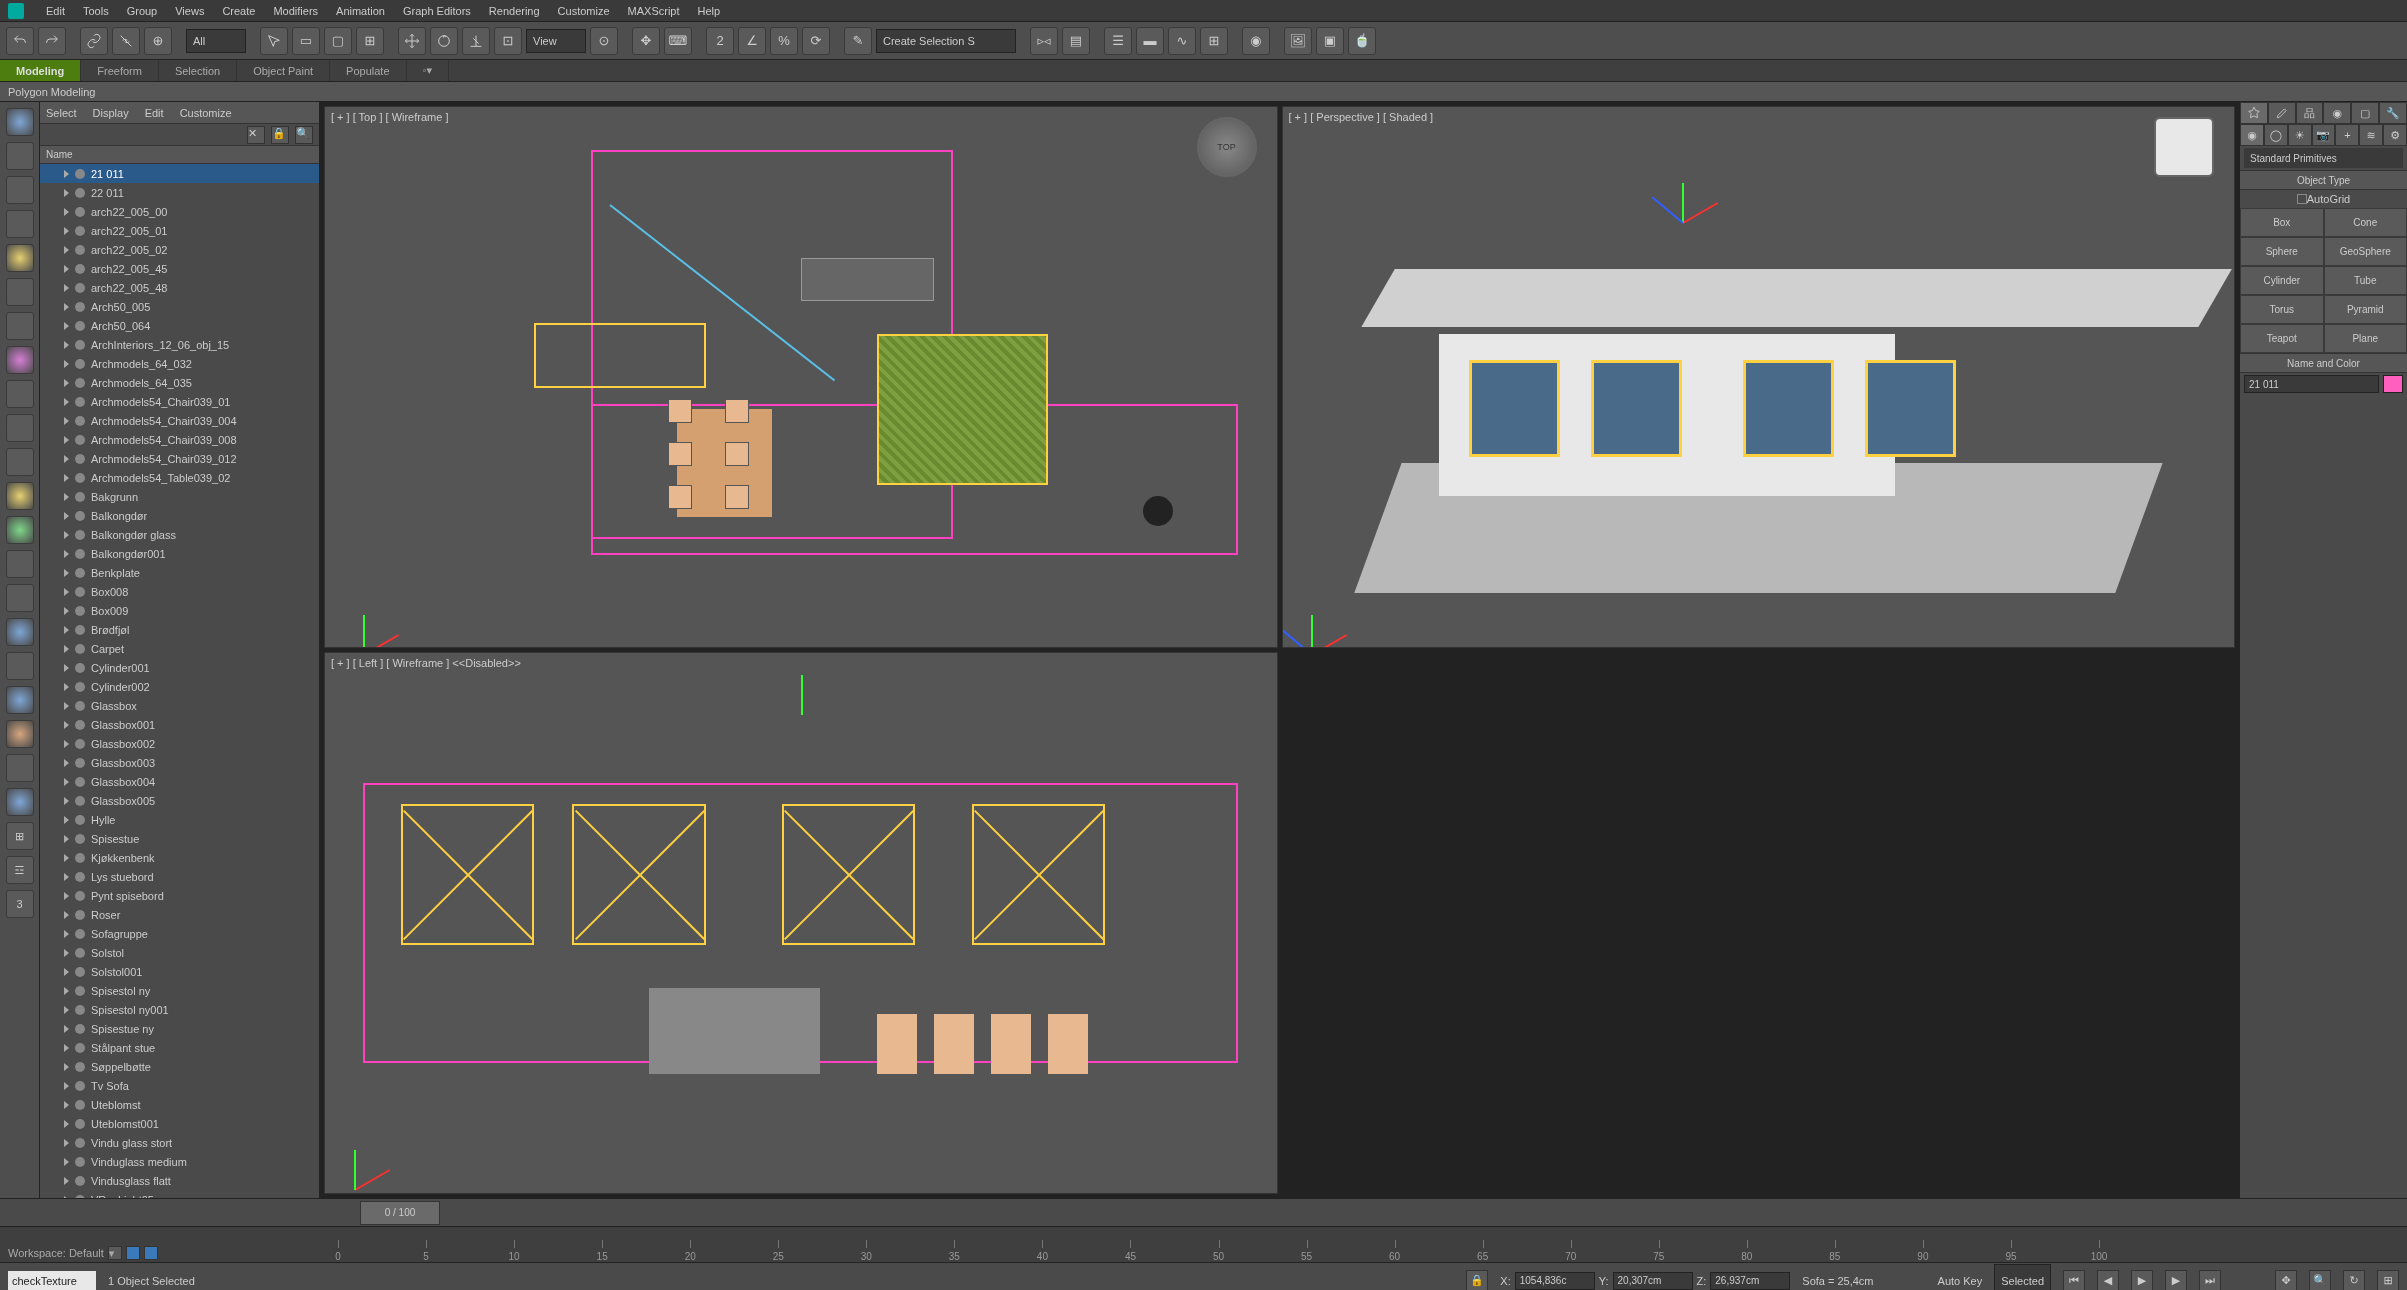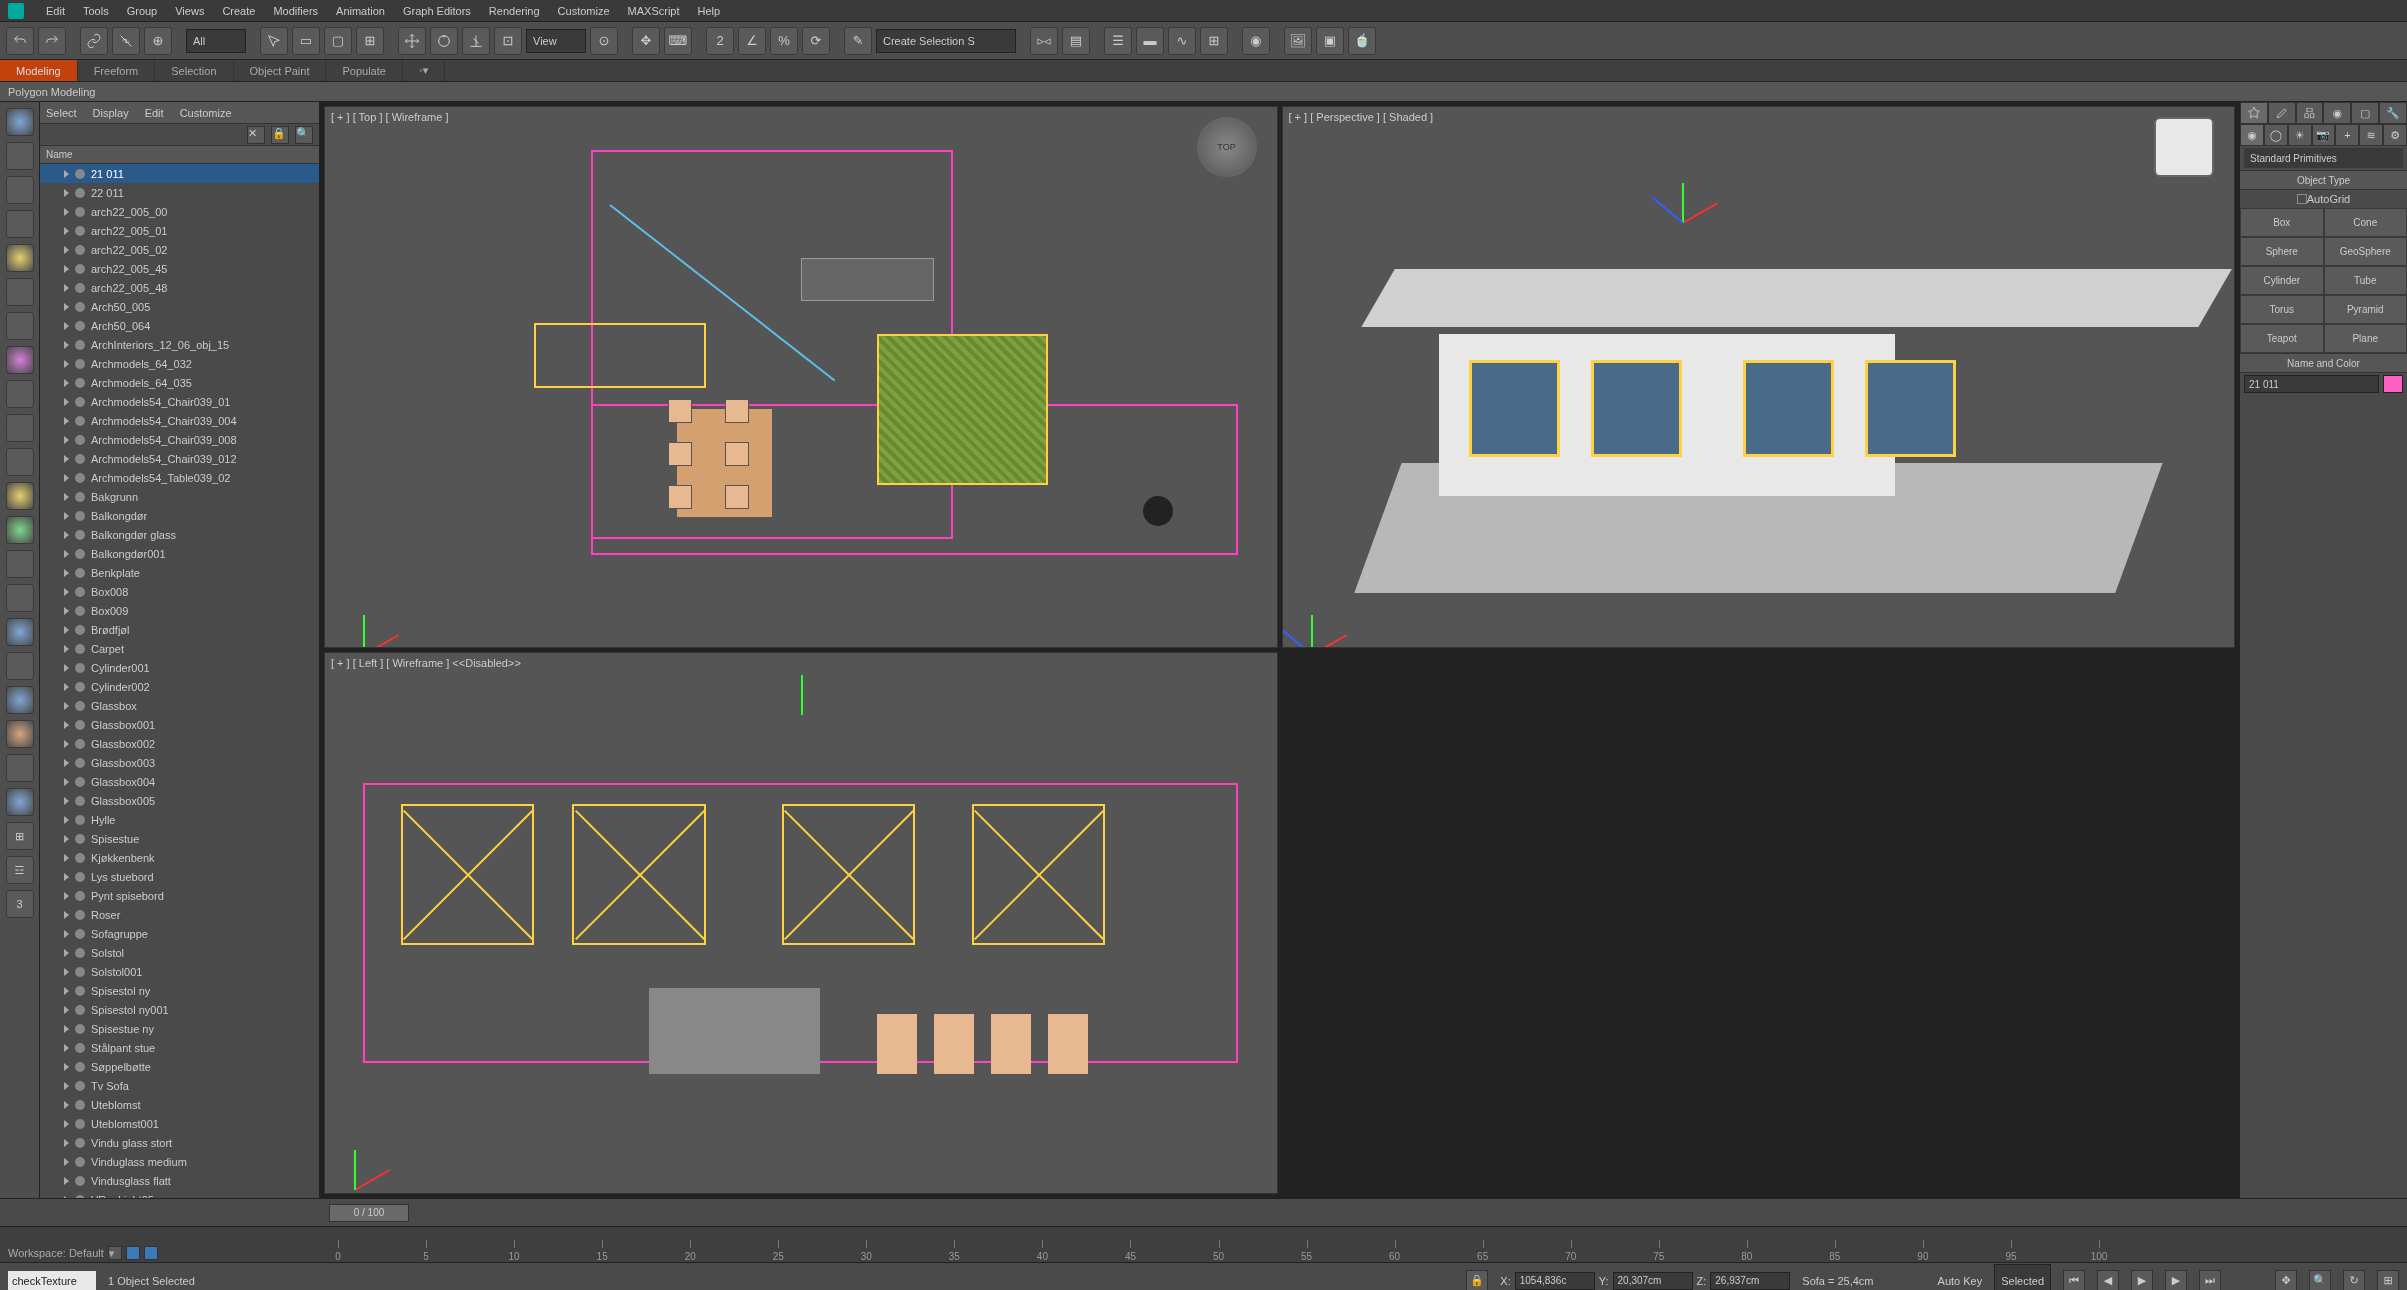--- a/index.html
+++ b/index.html
@@ -13,21 +13,21 @@
 
 .maintoolbar { height: 38px; background: #4e4e4e; display: flex; align-items: center; padding: 0 6px; gap: 4px; border-bottom: 1px solid #222; }
 .tbtn { width: 28px; height: 28px; background: #5a5a5a; border: 1px solid #3a3a3a; border-radius: 3px; display: flex; align-items: center; justify-content: center; color: #ccc; font-size: 13px; }
 .tbtn svg { width: 16px; height: 16px; }
 .tsep { width: 6px; }
 .tdrop { height: 24px; background: #3a3a3a; border: 1px solid #222; color: #ccc; padding: 0 6px; display: flex; align-items: center; min-width: 60px; }
 
 
 .ribbon { height: 22px; background: #3f3f3f; display: flex; align-items: stretch; border-bottom: 1px solid #222; }
 .ribbon .rtab { padding: 0 16px; display: flex; align-items: center; color: #aaa; border-right: 1px solid #333; }
-.ribbon .rtab.active { background: #c2410c; color: #ddd; }
+.ribbon .rtab.active { background: #4d7c0f; color: #ddd; font-weight: bold; }
 .subribbon { height: 20px; background: #565656; display: flex; align-items: center; padding: 0 8px; color: #ccc; border-bottom: 1px solid #222; }
 
 
 .body { display: flex; height: calc(100% - 22px - 38px - 22px - 20px - 36px - 28px - 28px); }
 
 
 .lefttb { width: 40px; background: #4e4e4e; border-right: 1px solid #222; display: flex; flex-direction: column; align-items: center; padding: 6px 0; gap: 6px; }
 .lefttb .lb { width: 28px; height: 28px; background: #5a5a5a; border: 1px solid #3a3a3a; border-radius: 3px; display:flex; align-items:center; justify-content:center; }
 .lefttb .lb.c1 { background: radial-gradient(circle,#7fa6d6,#4a4a4a); }
 .lefttb .lb.c2 { background: radial-gradient(circle,#e6d070,#4a4a4a); }
@@ -107,21 +107,21 @@
 .cmdpanel .rolltitle { height: 20px; background: #565656; display: flex; align-items: center; justify-content: center; font-size: 10px; border-top: 1px solid #333; border-bottom: 1px solid #333; }
 .cmdpanel .autogrid { height: 18px; display: flex; align-items: center; justify-content: center; font-size: 10px; }
 .cmdpanel .btnpair { display: flex; height: 29px; }
 .cmdpanel .cpbtn { flex: 1; background: #5a5a5a; border: 1px solid #3a3a3a; display: flex; align-items: center; justify-content: center; font-size: 10px; }
 .cmdpanel .ncrow { display: flex; height: 22px; align-items: center; padding: 0 4px; gap: 4px; }
 .cmdpanel .ncinput { flex: 1; height: 18px; background: #3a3a3a; border: 1px solid #222; padding: 0 4px; font-size: 10px; color:#ccc; display:flex; align-items:center; }
 .cmdpanel .ncswatch { width: 20px; height: 18px; background: #ff60c0; border: 1px solid #222; }
 
 
 .timeslider { height: 28px; background: #4a4a4a; border-top: 1px solid #222; display: flex; align-items: center; padding: 0 320px 0 340px; position: relative; }
-.timeslider .handle { position: absolute; left: 329px; width: 80px; height: 18px; background: #6a6a6a; border: 1px solid #333; display:flex; align-items:center; justify-content:center; font-size:10px; }
+.timeslider .handle { position: absolute; left: 360px; width: 80px; height: 24px; background: #6a6a6a; border: 1px solid #333; display:flex; align-items:center; justify-content:center; font-size:10px; }
 .trackbar { height: 36px; background: #3f3f3f; border-top: 1px solid #222; display: flex; align-items: center; padding: 0 8px; position: relative; }
 .trackbar .ws { position: absolute; left: 8px; bottom: 2px; font-size: 10px; color: #aaa; display:flex; align-items:center; gap:4px; }
 .trackbar .ticks { flex:1; height:100%; position:relative; margin: 0 300px 0 330px; }
 .trackbar .tick { position:absolute; bottom:14px; width:1px; height:8px; background:#777; }
 .trackbar .ticklabel { position:absolute; bottom:0; font-size:10px; color:#999; transform: translateX(-50%); }
 
 .statusbar { height: 36px; background: #4a4a4a; border-top: 1px solid #222; display: flex; align-items: center; padding: 0 8px; gap: 12px; font-size: 10px; }
 .statusbar .macro { width: 88px; height: 20px; background: #e8e8e8; color: #222; display:flex; align-items:center; padding:0 4px; }
 .statusbar .spacer { flex: 1; }
 .statusbar .coord { display: flex; align-items: center; gap: 4px; }

